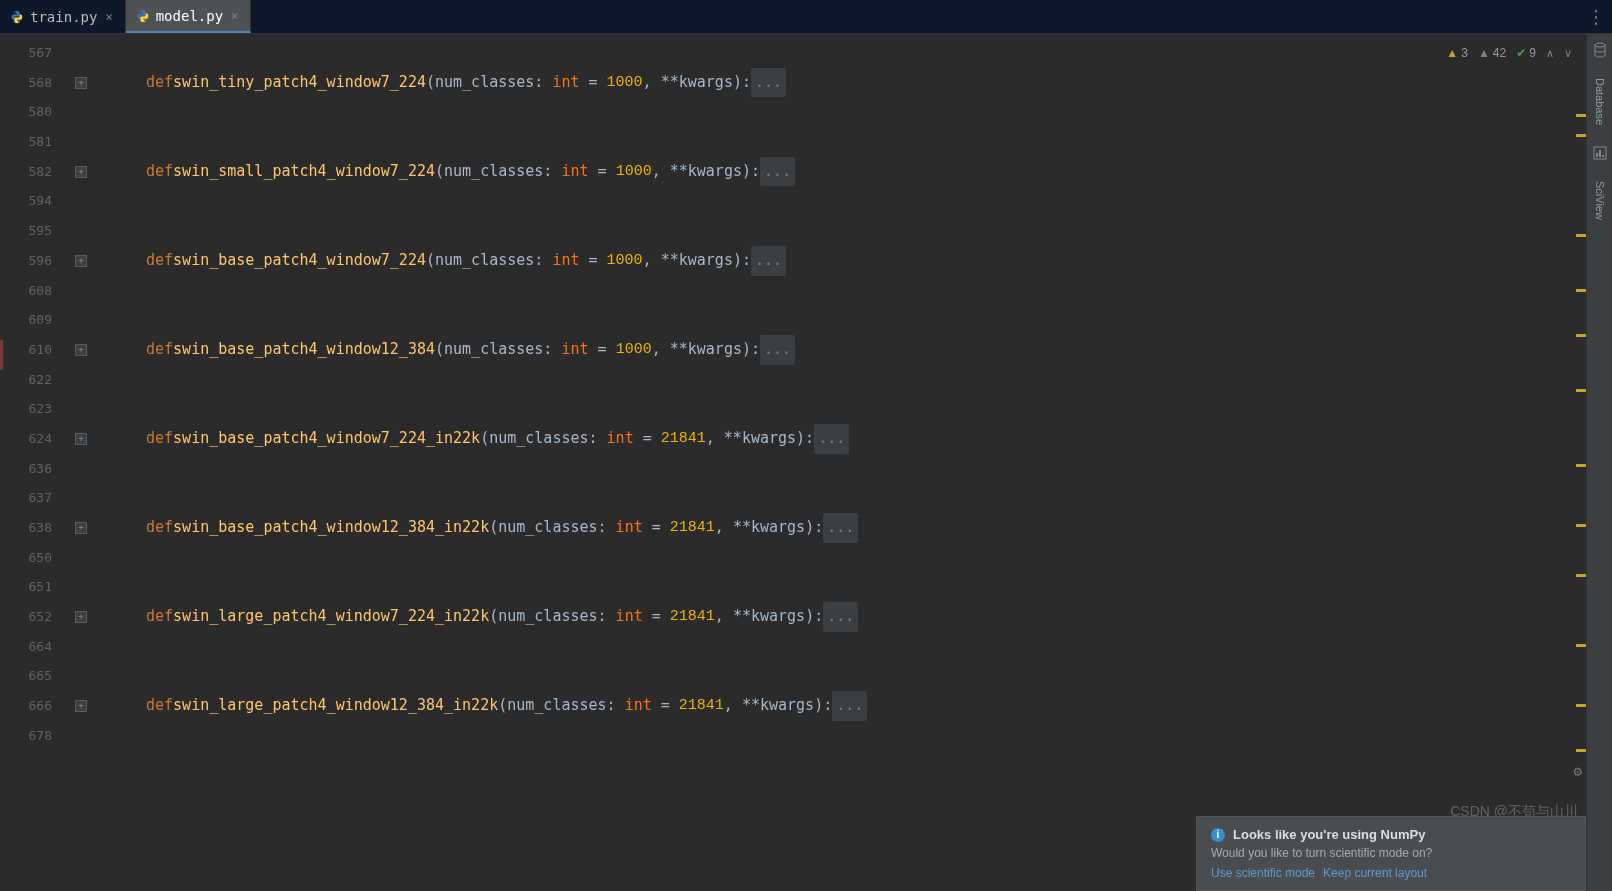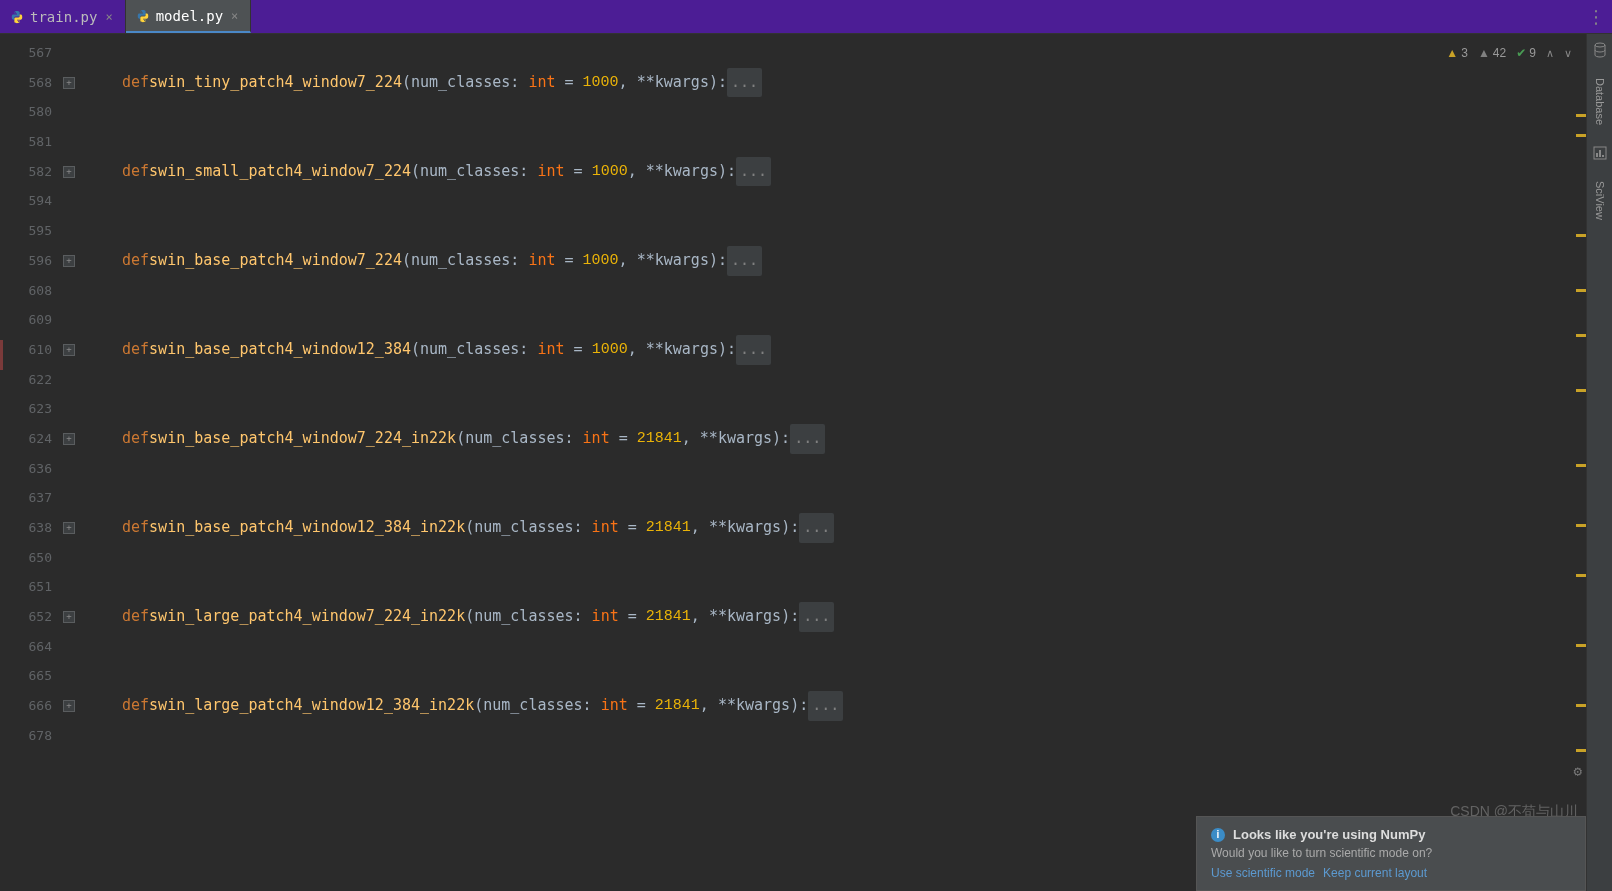--- a/index.html
+++ b/index.html
@@ -8,21 +8,21 @@
   color: #a9b7c6;
   font-family: 'Consolas', 'Monaco', monospace;
   font-size: 14px;
   width: 1612px;
   height: 891px;
   overflow: hidden;
   position: relative;
 }
 .tabs {
   display: flex;
-  background: #4c1d95;
+  background: #0f172a;
   height: 34px;
   align-items: stretch;
   border-bottom: 1px solid #323232;
 }
 .tab {
   display: flex;
   align-items: center;
   padding: 0 10px;
   gap: 6px;
   color: #bbb;
@@ -48,20 +48,21 @@
   align-items: center;
   padding-right: 8px;
   gap: 8px;
   color: #888;
 }
 .dots-vertical { font-size: 18px; letter-spacing: -1px; }
 .editor-wrap {
   display: flex;
   height: calc(100% - 34px);
   position: relative;
+  gap: 12px;
 }
 .gutter {
   width: 60px;
   background: #2b2b2b;
   color: #606366;
   text-align: right;
   padding: 4px 8px 0 0;
   font-size: 13px;
   user-select: none;
 }

